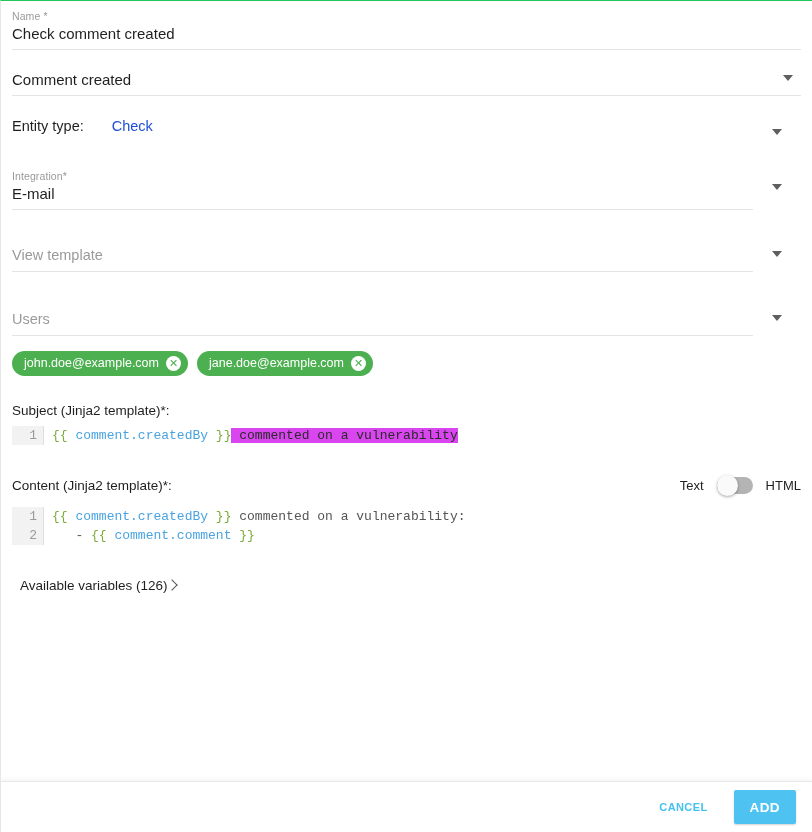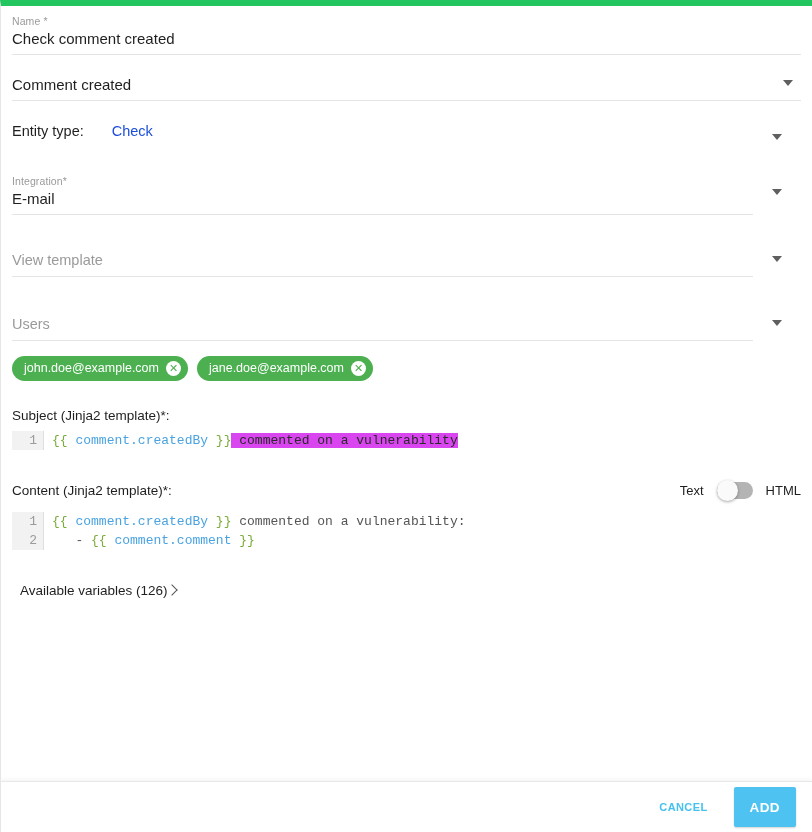--- a/index.html
+++ b/index.html
@@ -11,21 +11,21 @@
     font-family: "Liberation Sans", sans-serif;
     -webkit-font-smoothing: antialiased;
   }
 
   #app {
     position: relative;
     width: 812px;
     height: 832px;
     background: #ffffff;
     border-left: 1px solid #e6e6e6;
-    border-top: 6px solid #22c55e;
+    border-top: 1px solid #22c55e;
     overflow: hidden;
   }
 
   
   .form-body {
     position: absolute;
     left: 0; top: 0; right: 0;
     height: 781px;
     padding: 0 11px;
     overflow: hidden;
@@ -238,21 +238,21 @@
     cursor: pointer;
     font-family: "Liberation Sans", sans-serif;
   }
   .btn-filled {
     background: #4ec3f2;
     border: none;
     color: #ffffff;
     font-size: 13.5px;
     font-weight: bold;
     letter-spacing: .4px;
-    height: 40px;
+    height: 34px;
     min-width: 60px;
     padding: 0 16px;
     border-radius: 2px;
     cursor: pointer;
     box-shadow: 0 1px 2px rgba(0,0,0,.18);
     font-family: "Liberation Sans", sans-serif;
   }
 </style>
 </head>
 <body>

